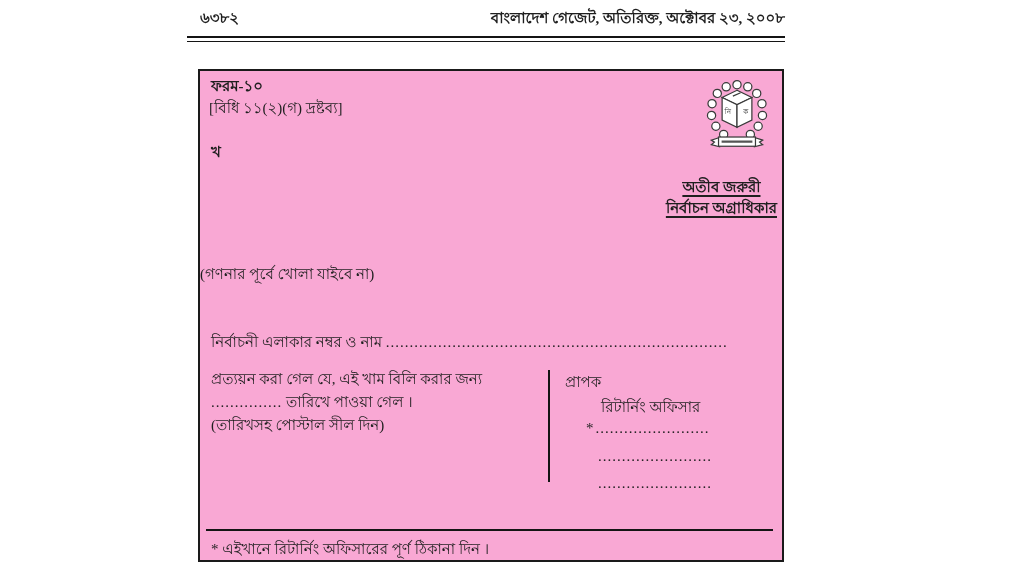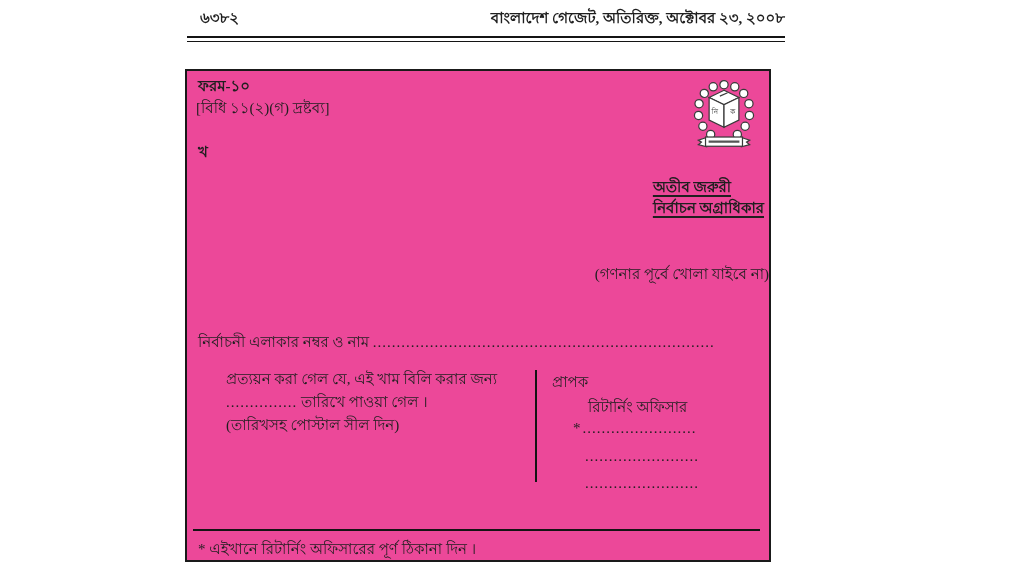--- a/index.html
+++ b/index.html
@@ -43,66 +43,65 @@
     left: 187px;
     top: 36px;
     width: 598px;
     height: 3px;
     border-top: 2px solid #141414;
     border-bottom: 1px solid #141414;
   }
   
   .form-box {
     position: absolute;
-    left: 185px;
+    left: 198px;
     top: 69px;
     width: 582px;
     height: 489px;
     border: 2px solid #1a1a1a;
-    background: #ec4899;
+    background: #f9a8d4;
     font-size: 15px;
     text-decoration: underline;
   }
   .abs { position: absolute; white-space: nowrap; }
   .bold { font-weight: bold; }
   .ul {
     text-decoration: underline;
     text-underline-offset: 3px;
     text-decoration-thickness: 1.5px;
   }
   .form-number   { left: 11px; top: 3px;  }
   .rule-ref      { left: 9px;  top: 25px; }
   .section-letter{ left: 11px; top: 69px; }
   .emblem-wrap   { left: 505px; top: 7px; width: 64px; height: 78px; }
   .urgency-block {
     right: 5px; top: 106px;
-    text-align: left;
+    text-align: center;
     line-height: 21px;
   }
   .form-title {
     left: 0; top: 163px;
     width: 100%;
     text-align: center;
     font-size: 17px;
     white-space: nowrap;
   }
   .form-subtitle {
     left: 0; top: 191px;
     width: 100%;
-    text-align: right;
+    text-align: left;
     white-space: nowrap;
   }
   .constituency-row { left: 11px; top: 259px; }
   .dots { letter-spacing: 1px; }
   .cert-block {
     left: 11px; top: 297px;
     width: 335px;
     line-height: 23px;
     white-space: normal;
-    margin-left: 28px;
   }
   .cert-block div { white-space: nowrap; }
   .col-divider {
     left: 348px; top: 299px;
     width: 0; height: 112px;
     border-left: 2px solid #141414;
   }
   .recipient-label { left: 365px; top: 299px; }
   .recipient-designation { left: 401px; top: 324px; }
   .addr-row-1 { left: 386px; top: 349px; }

